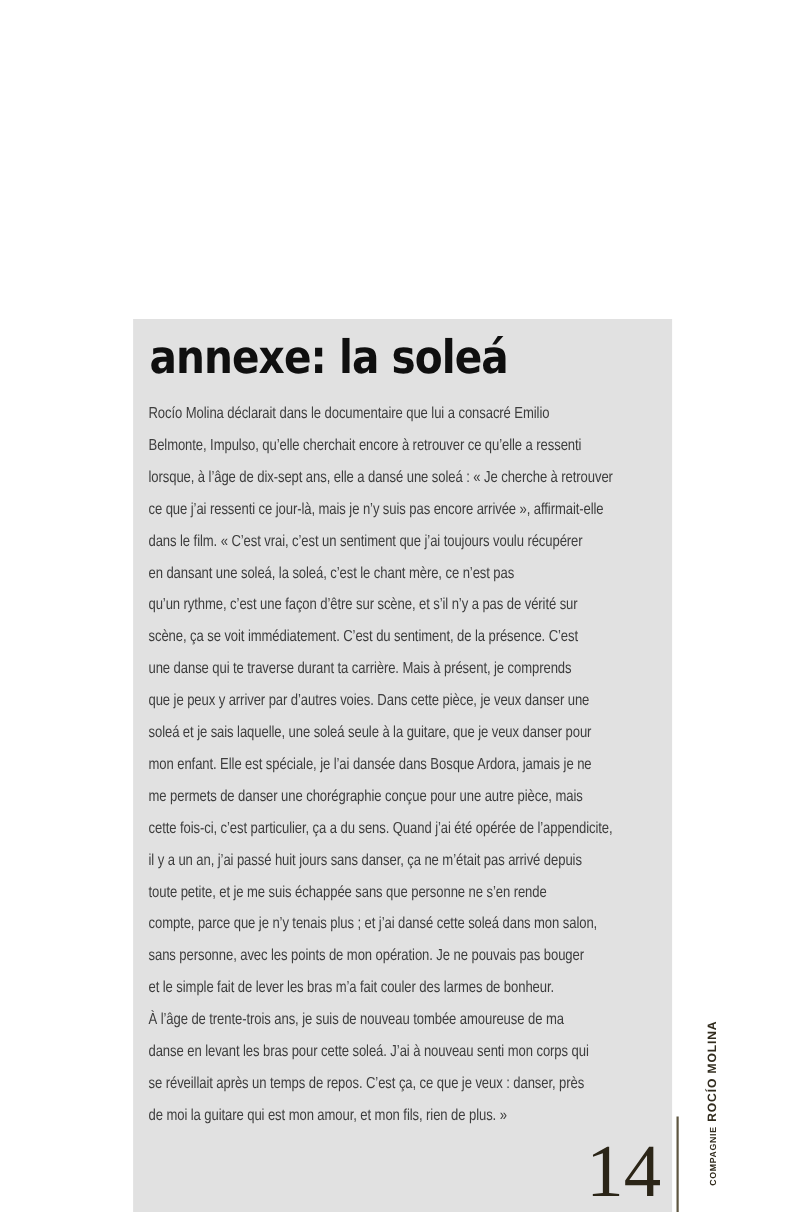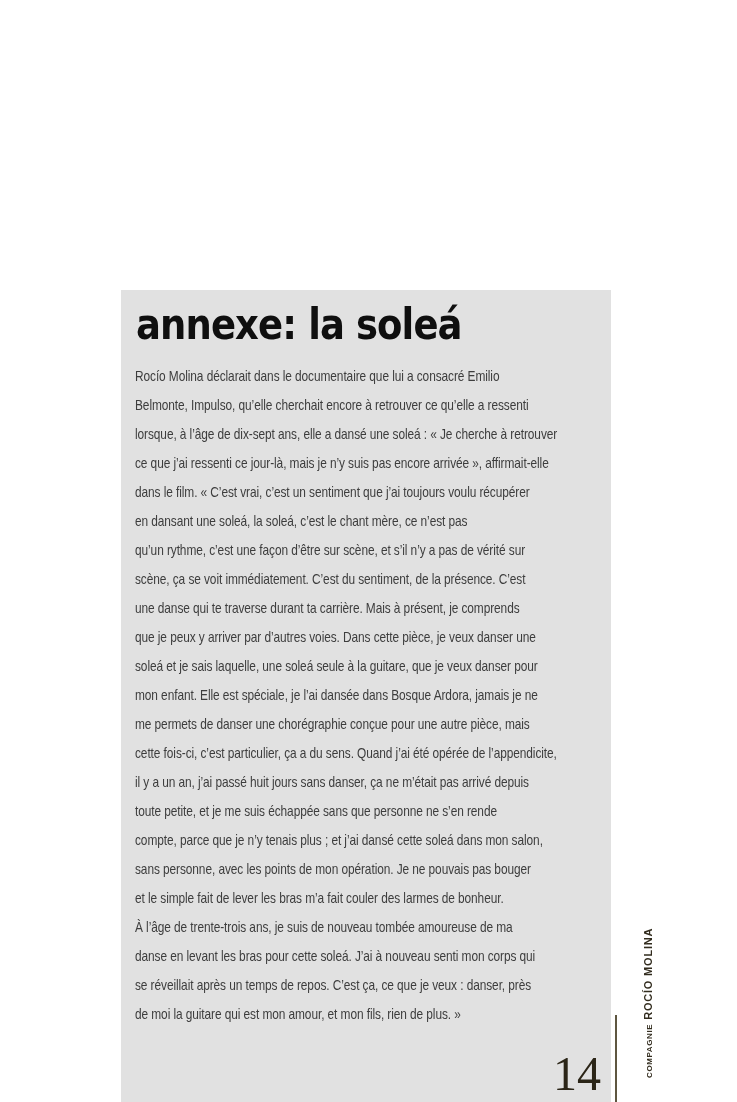--- a/index.html
+++ b/index.html
@@ -50,21 +50,21 @@
     white-space: pre;
     transform: scaleX(0.82);
     transform-origin: left top;
   }
   .page-number {
     position: absolute;
     right: 10px;
     bottom: 4px;
     font-family: "Liberation Serif", "DejaVu Serif", serif;
     font-weight: 400;
-    font-size: 48px;
+    font-size: 68px;
     line-height: 1;
     color: #2b2517;
   }
   .side-rule {
     position: absolute;
     left: 615px;
     top: 1015px;
     width: 2px;
     height: 87px;
     background: #5e5640;

